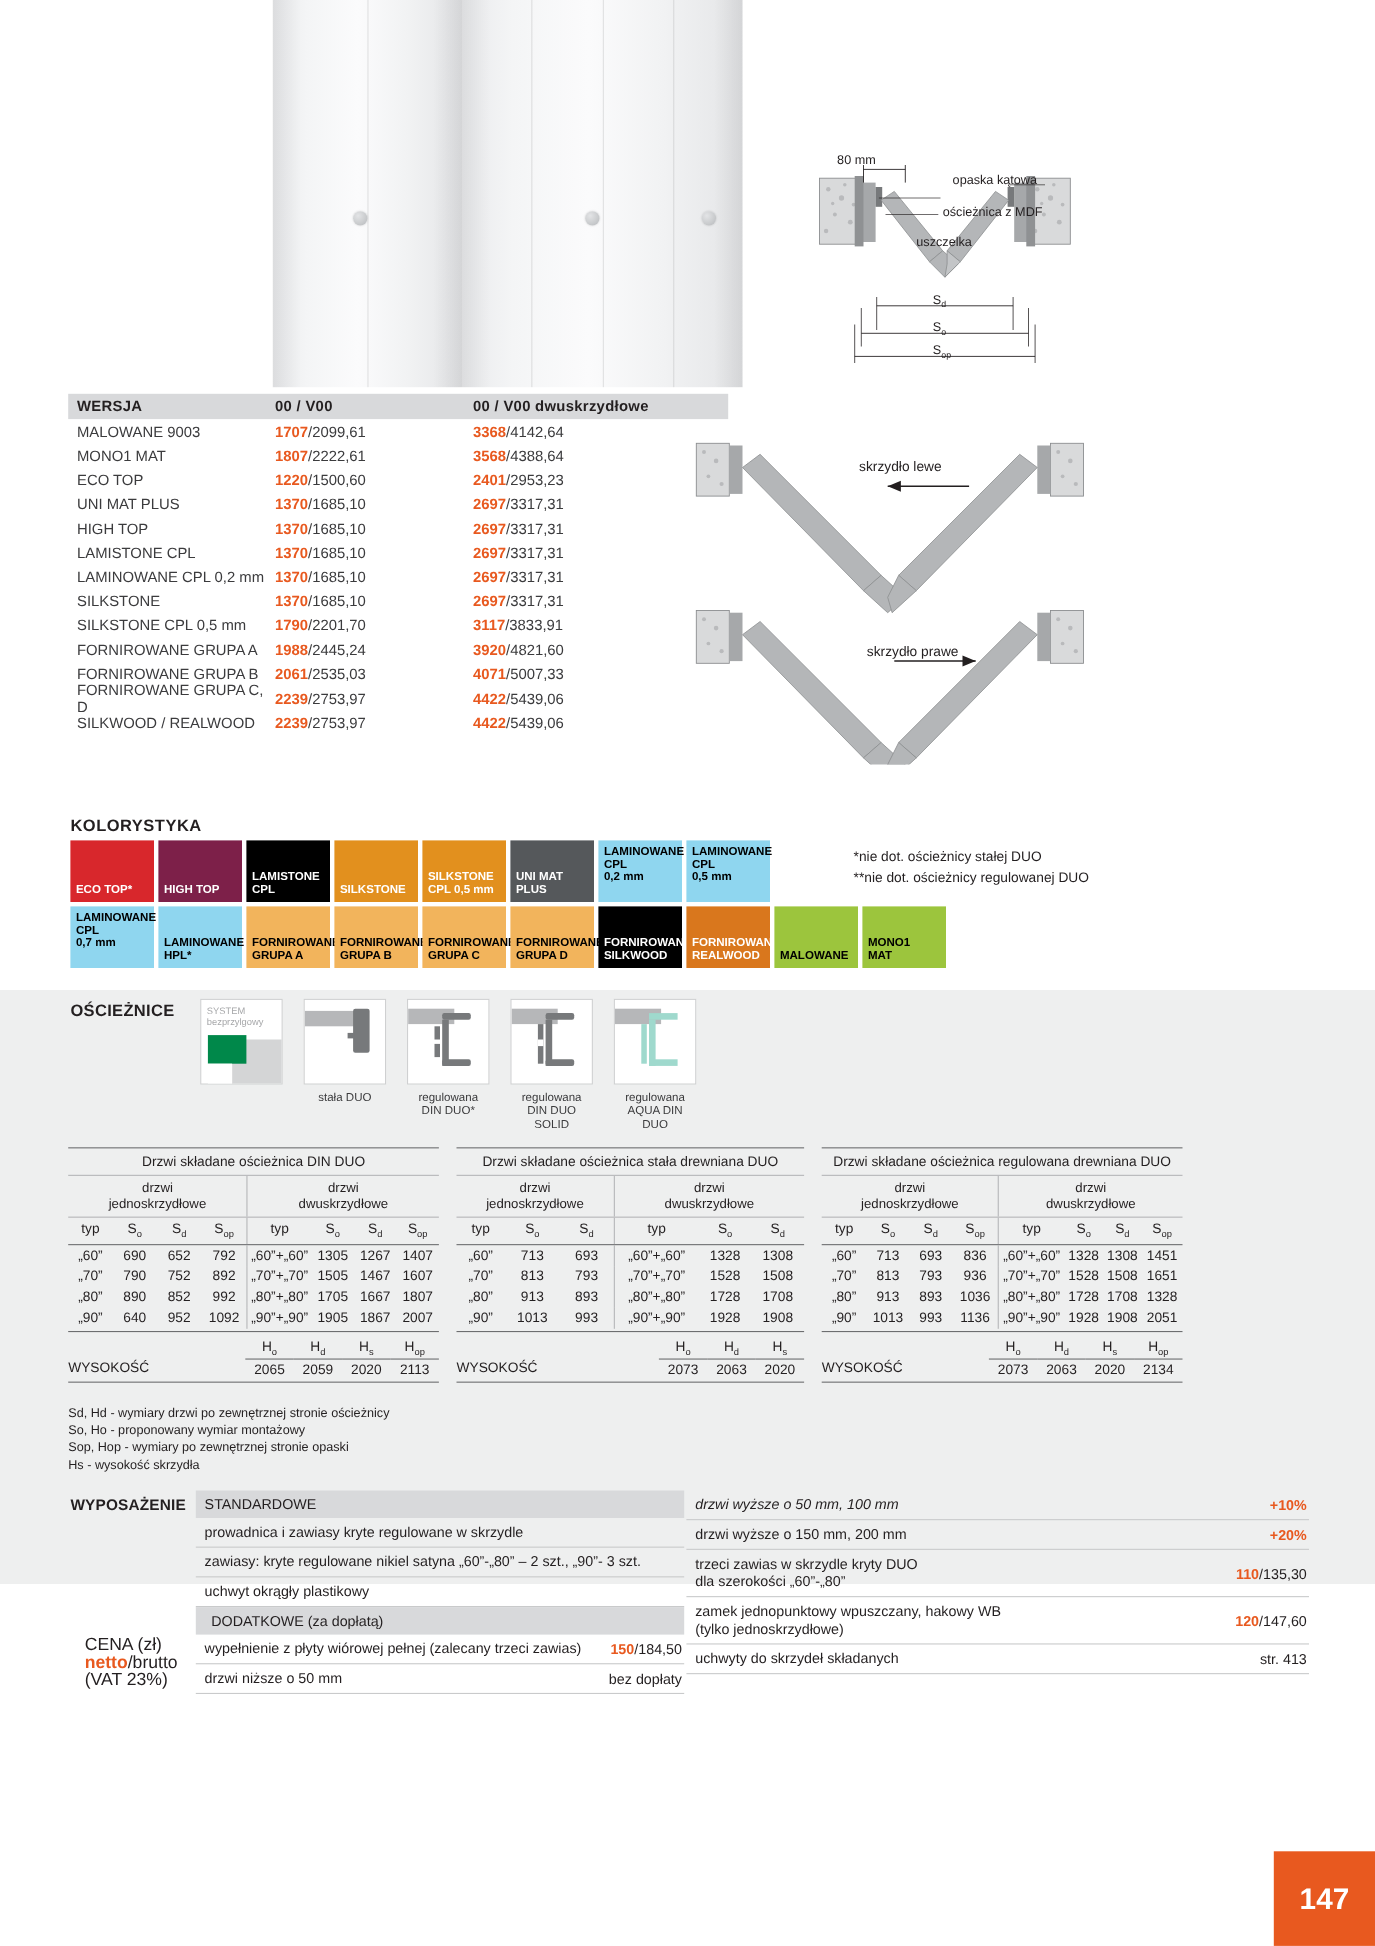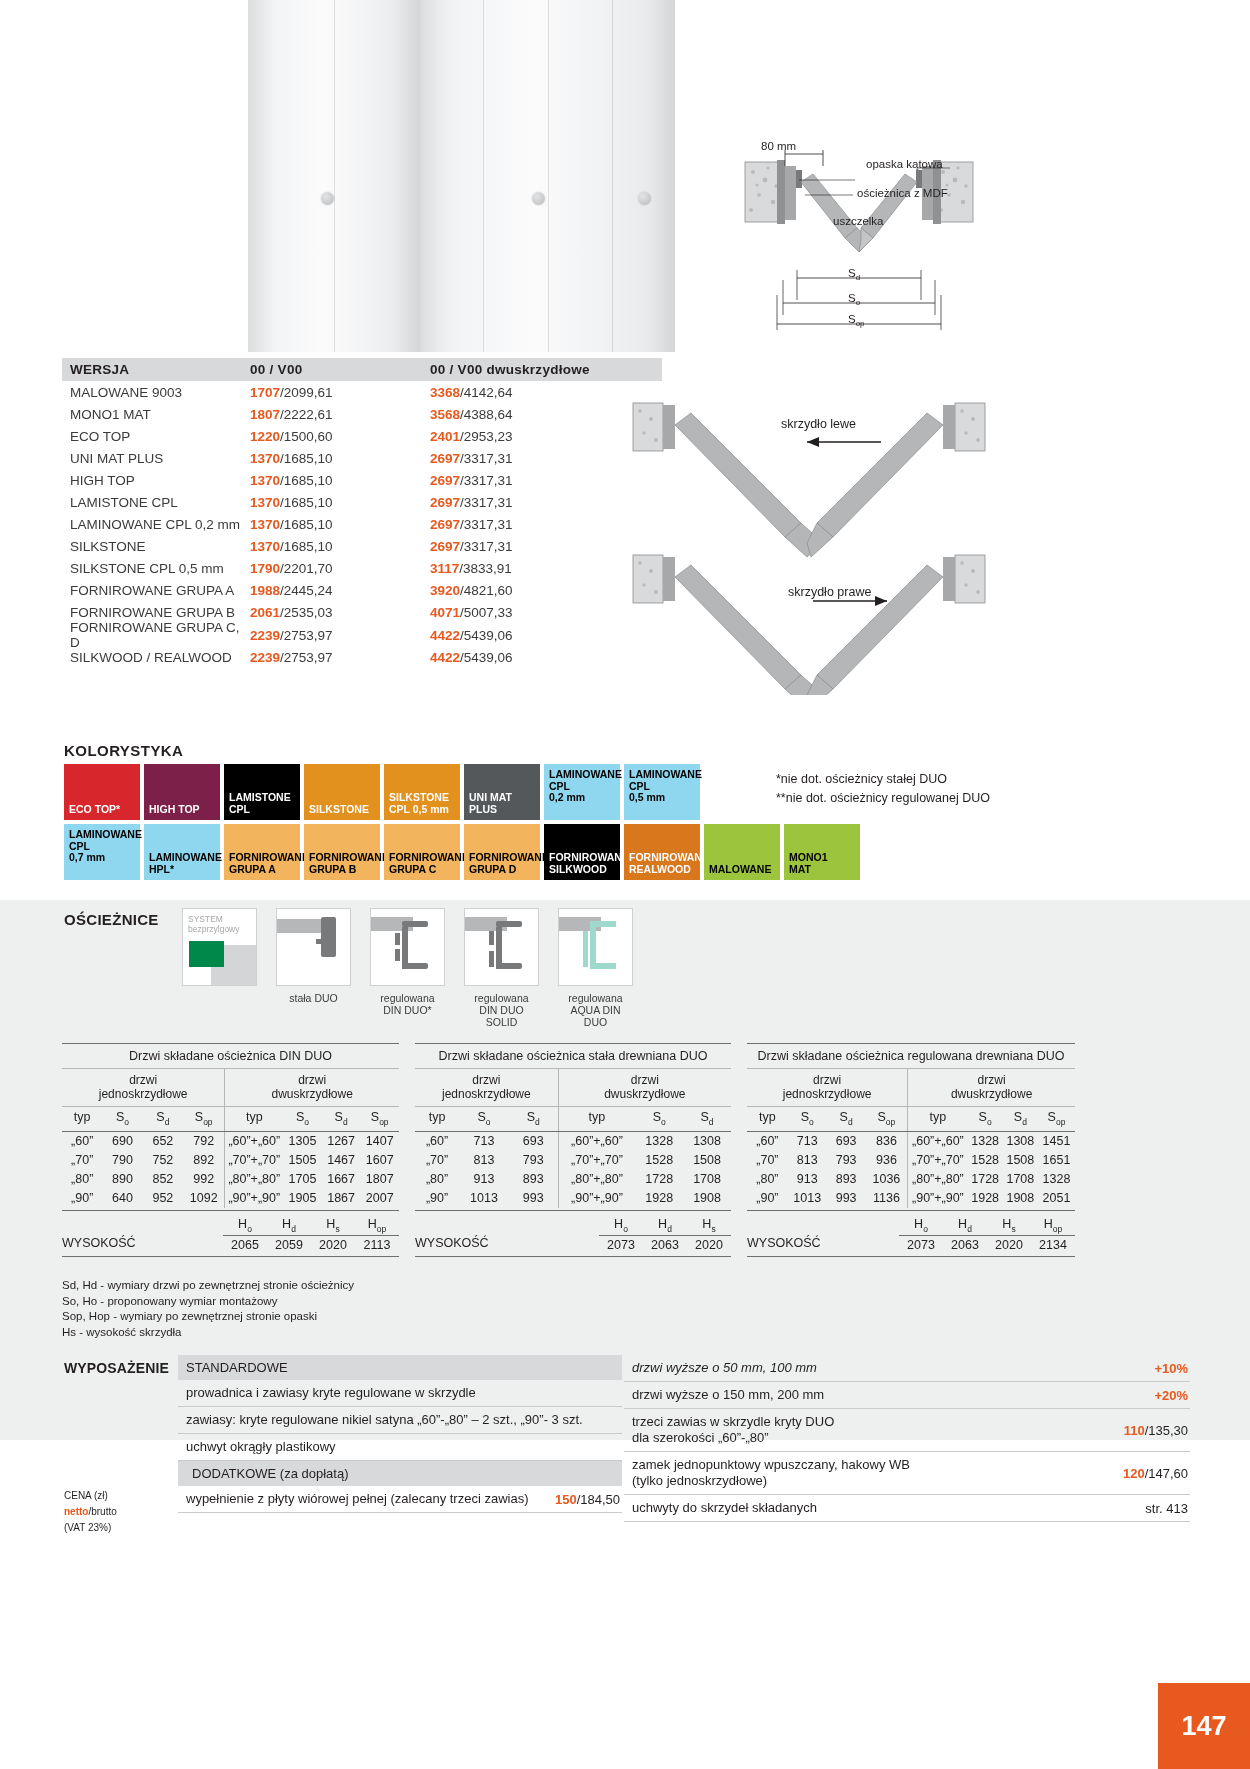--- a/index.html
+++ b/index.html
@@ -100,21 +100,21 @@
   .dt-row.last { border-bottom:1px solid #6d6e70; padding-bottom:2px; }
   .wys { display:flex; align-items:flex-end; padding-top:6px; }
   .wys-label { font-size:12.5px; padding-bottom:2px; }
   .wys-hdr > div { text-align:center; font-size:12.5px; border-bottom:1px solid #6d6e70; padding-bottom:2px; }
   .wys-val > div { text-align:center; font-size:12.5px; padding-top:2px; }
 
   .legend { position:absolute; left:62px; top:1278px; font-size:11.5px; line-height:15.5px; color:#231f20; }
 
   
   .wyp-title { position:absolute; left:64px; top:1360px; font-size:14px; font-weight:bold; letter-spacing:.01em; }
-  .cena-note { position:absolute; left:64px; top:1488px; font-size:10px; line-height:16px; }
+  .cena-note { position:absolute; left:77px; top:1488px; font-size:16px; line-height:16px; }
   .cena-note .netto { color:#e8591f; font-weight:bold; }
 
   .wyp-left { position:absolute; left:178px; top:1355px; width:444px; }
   .wyp-right { position:absolute; left:624px; top:1355px; width:566px; }
   .wyp-bar { background:#d8d9db; font-size:13px; padding:5px 8px; }
   .wyp-bar.indent { padding-left:14px; }
   .wyp-line { display:flex; justify-content:space-between; align-items:center;
               border-bottom:1px solid #c9cacb; font-size:13px; padding:5px 2px 5px 8px; min-height:23px; }
   .wyp-line .txt { line-height:16px; }
   .wyp-line .val { white-space:nowrap; padding-left:12px; }
@@ -744,20 +744,24 @@
       </div>
       <div class="wyp-line">
         <div class="txt" style="white-space: pre-line;">uchwyt okrągły plastikowy</div>
         <div class="val"></div>
       </div>
       <div class="wyp-bar indent">DODATKOWE (za dopłatą)</div>
       <div class="wyp-line">
         <div class="txt" style="white-space: pre-line;">wypełnienie z płyty wiórowej pełnej (zalecany trzeci zawias)</div>
         <div class="val"><b>150</b><span class="g">/184,50</span></div>
       </div>
+      <div class="wyp-line">
+        <div class="txt" style="white-space: pre-line;">drzwi niższe o 50 mm</div>
+        <div class="val"><span class="g">bez dopłaty</span></div>
+      </div>
     </div>
   <div class="wyp-right" id="wyp-right">
       <div class="wyp-line">
         <div class="txt" style="white-space: pre-line; font-style: italic;">drzwi wyższe o 50 mm, 100 mm</div>
         <div class="val"><b>+10%</b></div>
       </div>
       <div class="wyp-line">
         <div class="txt" style="white-space: pre-line;">drzwi wyższe o 150 mm, 200 mm</div>
         <div class="val"><b>+20%</b></div>
       </div>

